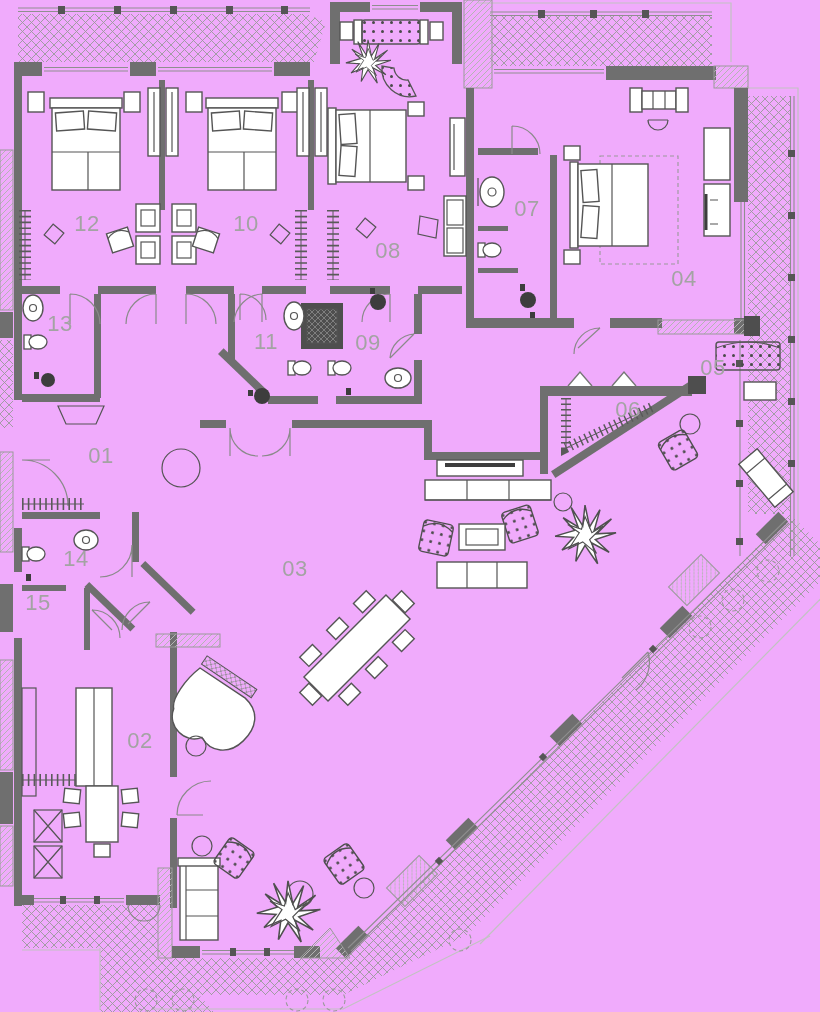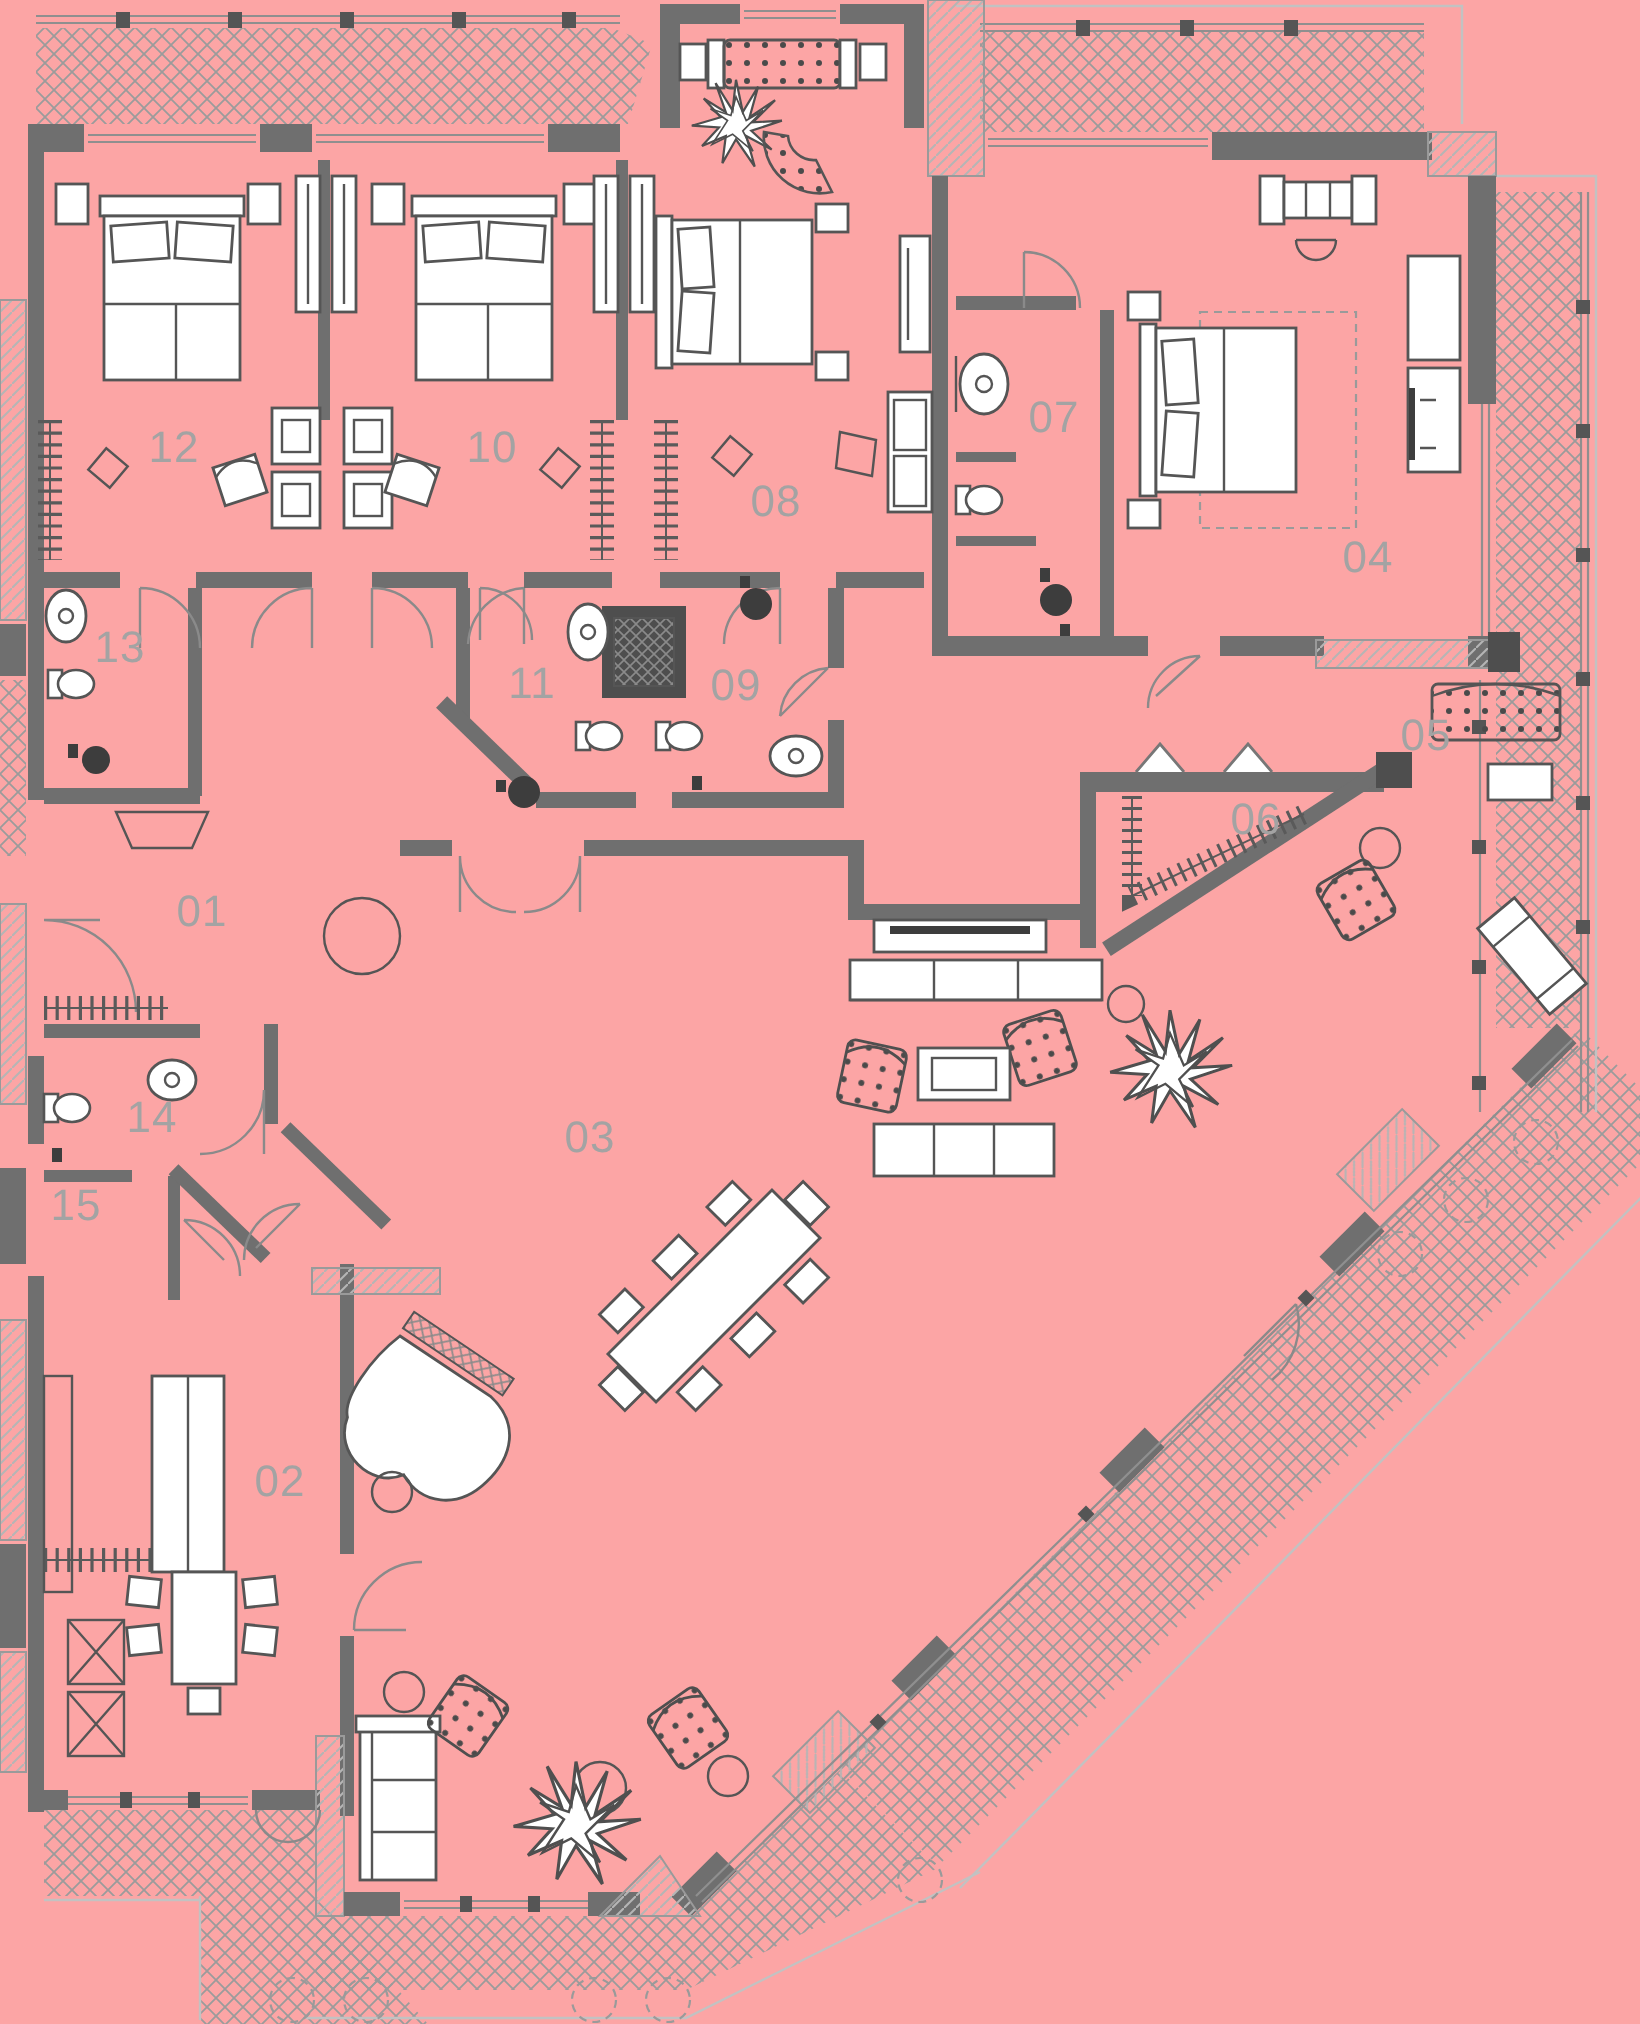--- a/index.html
+++ b/index.html
@@ -1,16 +1,16 @@
 <!DOCTYPE html>
 <html><head>
 <meta charset="utf-8">
 <style>
   html,body{margin:0;padding:0;background:#fff;}
-  .stage{position:relative;width:820px;height:1012px;background:#fca5a5;overflow:hidden;
+  .stage{position:relative;width:820px;height:1012px;background:#f0abfc;overflow:hidden;
          font-family:"Liberation Sans",sans-serif;}
   svg{position:absolute;left:0;top:0;}
   .wall{fill:#6f6f6f;stroke:none;}
   .wallD{fill:#4e4e4e;}
   .fur{fill:#ffffff;stroke:#555;stroke-width:1.4;}
   .furT{fill:none;stroke:#555;stroke-width:1.2;}
   .thin{stroke:#c2c2c2;stroke-width:1.2;fill:none;}
   .win{stroke:#8f8f8f;stroke-width:1.1;fill:none;}
   .dash{stroke:#9a9a9a;stroke-width:1.1;fill:none;stroke-dasharray:4 3;}
   .dark{fill:#3d3d3d;}

